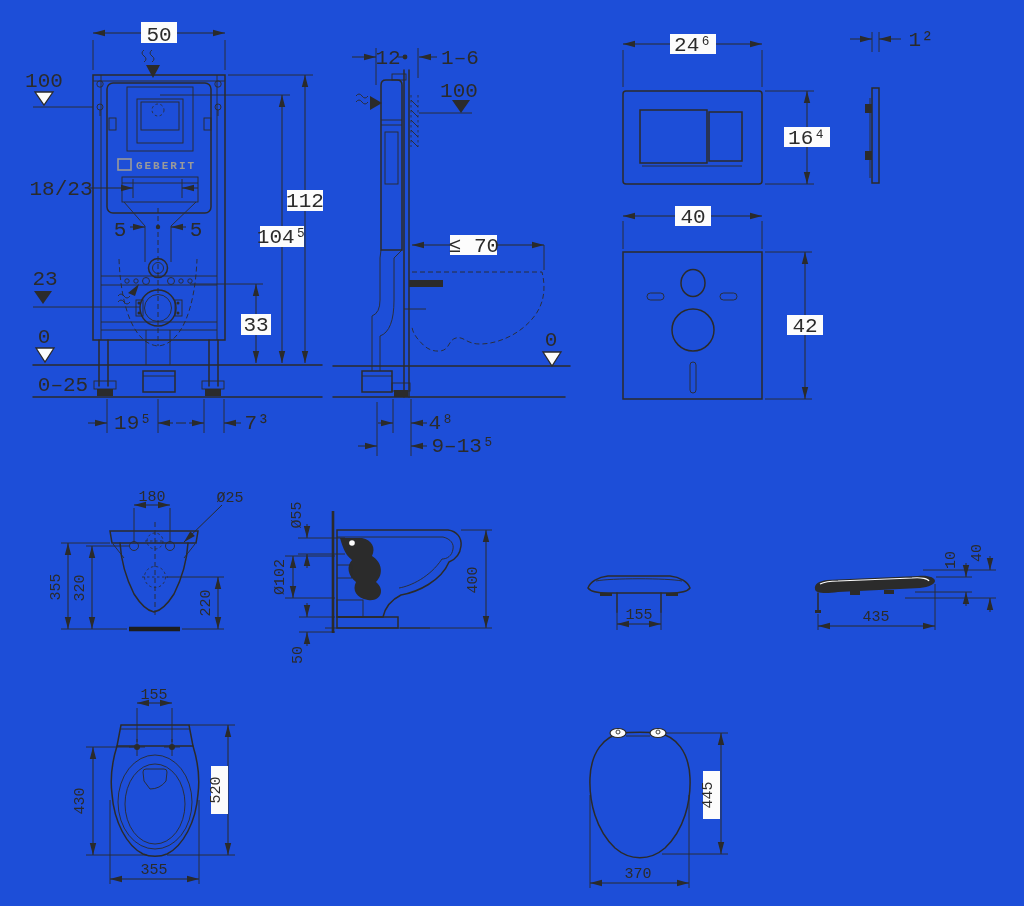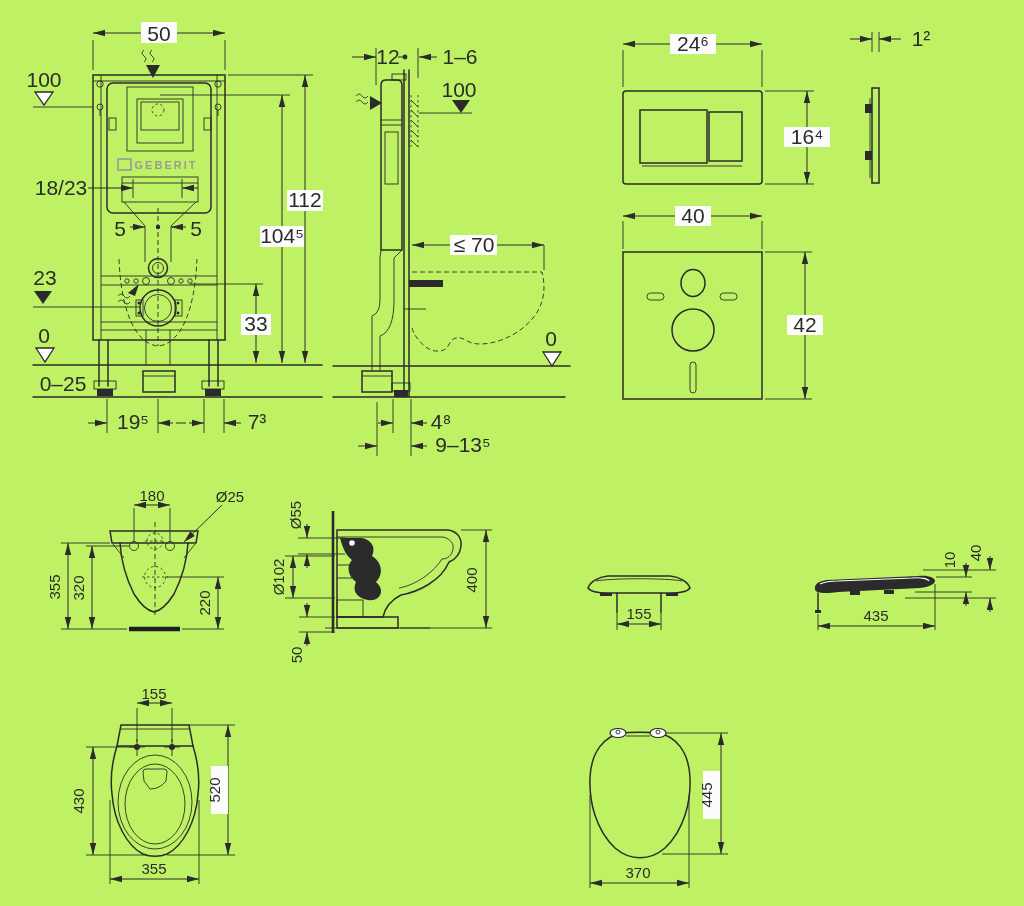--- a/index.html
+++ b/index.html
@@ -1,17 +1,17 @@
 <!DOCTYPE html>
 <html><head>
 <meta charset="utf-8">
 <style>
   html,body{margin:0;padding:0;background:#fcfcfc;}
-  .stage{width:1024px;height:906px;position:relative;background:#bef264;overflow:hidden;
-         font-family:Liberation Sans, sans-serif;}
+  .stage{width:1024px;height:906px;position:relative;background:#1d4ed8;overflow:hidden;
+         font-family:Liberation Mono, monospace;}
   svg{display:block;}
   .ln{stroke:#2b2b2b;stroke-width:1.5;fill:none;stroke-linecap:round;}
   .thn{stroke:#2b2b2b;stroke-width:0.9;fill:none;}
   .thk{stroke:#2b2b2b;stroke-width:2.6;fill:none;}
   .bar{stroke:#1d1d1d;stroke-width:4.5;fill:none;}
   .dim{stroke:#2b2b2b;stroke-width:1;fill:none;}
   .dsh{stroke:#2b2b2b;stroke-width:0.9;fill:none;stroke-dasharray:5 3;}
   .dsh2{stroke:#2b2b2b;stroke-width:0.8;fill:none;stroke-dasharray:2.5 2.5;}
   .blk{fill:#2b2b2b;stroke:none;}
   .opentri{fill:#fcfcfc;stroke:#2b2b2b;stroke-width:1.3;}

